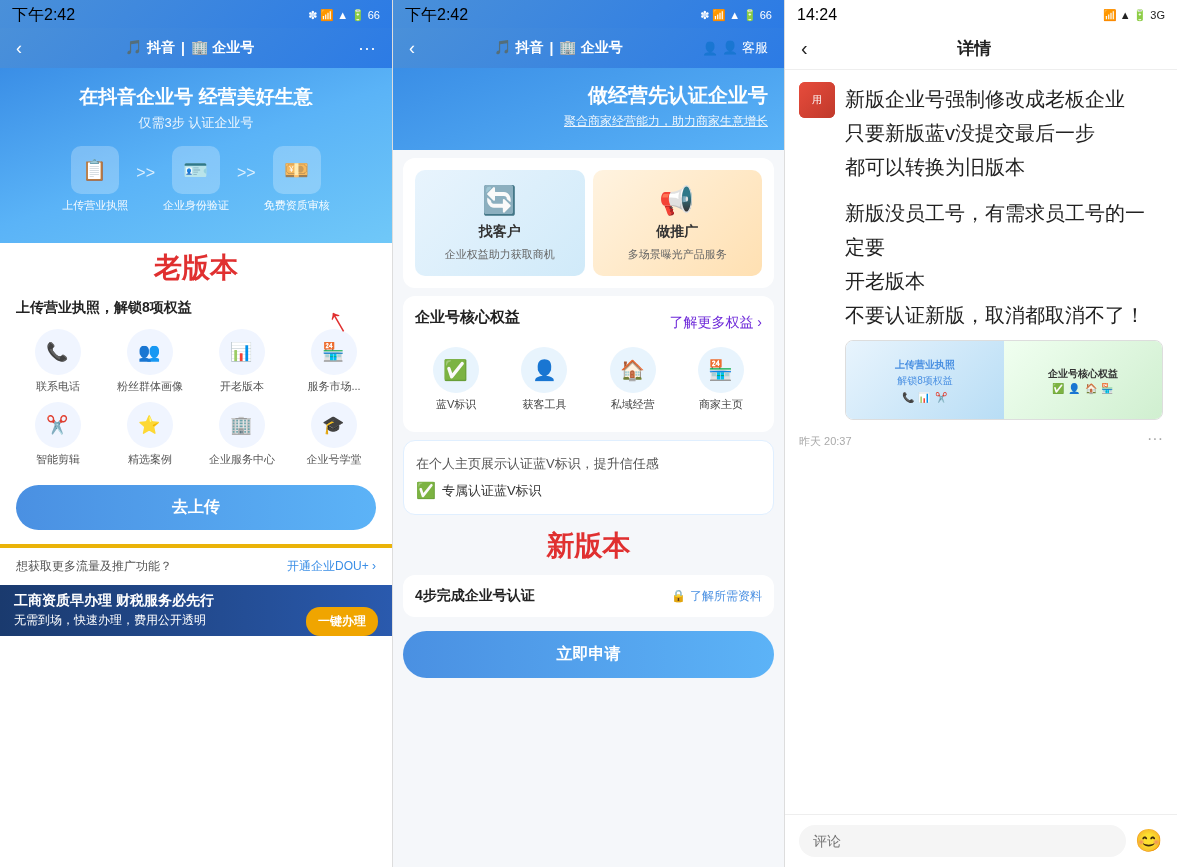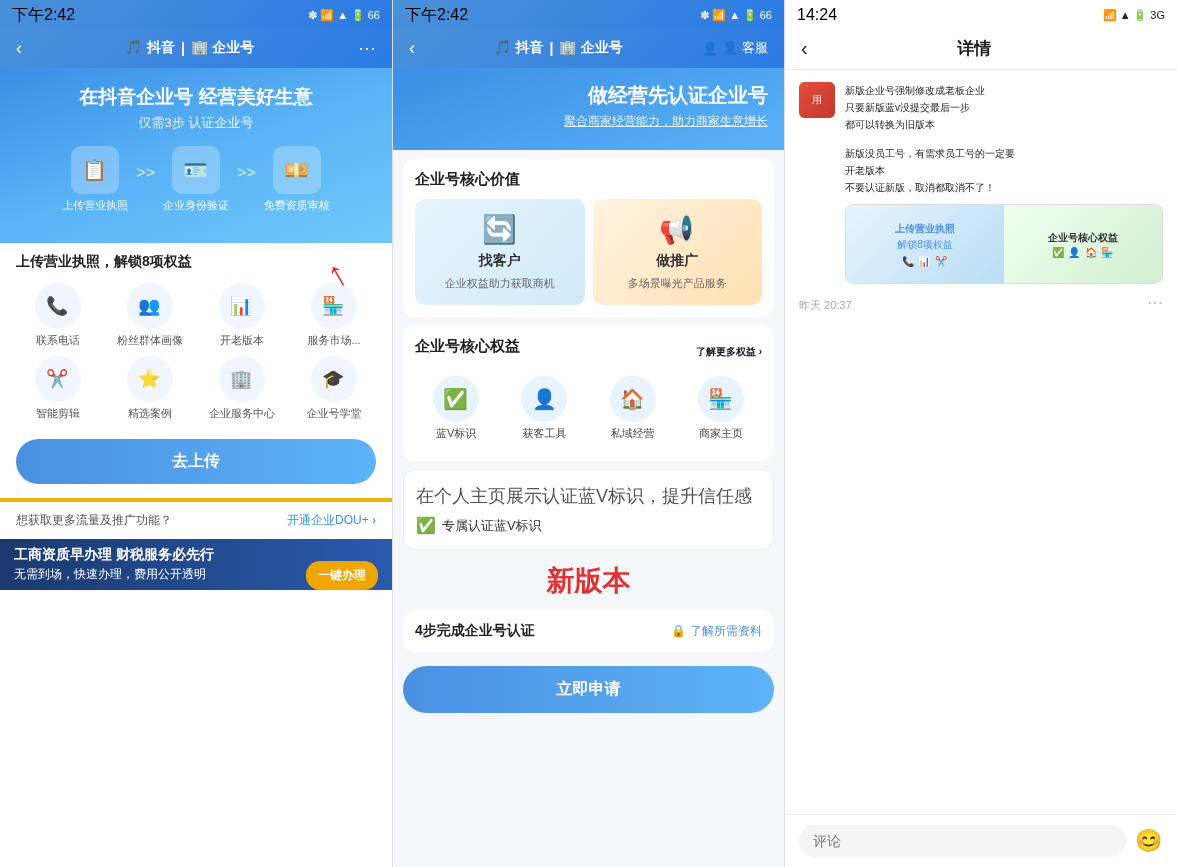--- a/index.html
+++ b/index.html
@@ -257,21 +257,21 @@
     .cv-icon { font-size: 28px; }
     .cv-label { font-size: 14px; font-weight: 700; color: #333; }
     .cv-desc { font-size: 11px; color: #666; }
 
     .rights-header {
       display: flex;
       justify-content: space-between;
       align-items: center;
       margin-bottom: 10px;
     }
-    .rights-link { color: #0f172a; font-size: 10px; font-weight: bold; }
+    .rights-link { color: #6d28d9; font-size: 14px; }
 
     .rights-icons-row {
       display: grid;
       grid-template-columns: repeat(4, 1fr);
       gap: 6px;
       margin-bottom: 8px;
     }
     .ri-item {
       display: flex;
       flex-direction: column;
@@ -290,21 +290,21 @@
     }
     .ri-label { font-size: 11px; color: #444; }
 
     .blue-v-section {
       background: #fff;
       border-radius: 12px;
       padding: 14px 12px;
       margin: 8px 0;
       border: 1px solid #e0efff;
     }
-    .bv-title { font-size: 18px; color: #555; margin-bottom: 8px; }
+    .bv-title { font-size: 13px; color: #555; margin-bottom: 8px; }
     .bv-badge {
       display: flex;
       align-items: center;
       gap: 6px;
       font-size: 13px;
       color: #333;
     }
     .bv-check { color: #4a90e2; font-size: 16px; }
 
     .steps-complete {
@@ -389,21 +389,21 @@
       flex-shrink: 0;
       display: flex;
       align-items: center;
       justify-content: center;
       color: #fff;
       font-size: 11px;
     }
 
     .msg-body { flex: 1; }
     .msg-text {
-      font-size: 10px;
+      font-size: 20px;
       color: #222;
       line-height: 1.7;
     }
 
     .msg-image {
       border: 1px solid #ddd;
       border-radius: 8px;
       overflow: hidden;
       margin-top: 8px;
       display: flex;
@@ -502,20 +502,21 @@
         <span class="step-label">企业身份验证</span>
       </div>
       <span class="step-arrow">&gt;&gt;</span>
       <div class="step-item">
         <div class="step-icon">💴</div>
         <span class="step-label">免费资质审核</span>
       </div>
     </div>
   </div>
 
+  <div class="old-label" style="color:#e03030; font-size:28px; font-weight:900; text-align:center; padding:6px 0 2px; background:#fff;">老版本</div>
 
   <div class="upload-section">
     <div class="upload-title">上传营业执照，解锁8项权益</div>
 
     
     <div style="position:relative;">
       <div class="feature-grid">
         <div class="feature-item">
           <div class="feature-icon">📞</div>
           <span class="feature-label">联系电话</span>
@@ -604,21 +605,20 @@
 
   <div class="hero2">
     <div class="main-title">做经营先认证企业号</div>
     <div class="sub-title">聚合商家经营能力，助力商家生意增长</div>
   </div>
 
   <div class="content2">
 
     
     <div class="card2">
-      <div class="card-title2">企业号核心价值</div>
       <div class="core-value-grid">
         <div class="cv-item blue-grad">
           <div class="cv-icon">🔄</div>
           <div class="cv-label">找客户</div>
           <div class="cv-desc">企业权益助力获取商机</div>
         </div>
         <div class="cv-item orange-grad">
           <div class="cv-icon">📢</div>
           <div class="cv-label">做推广</div>
           <div class="cv-desc">多场景曝光产品服务</div>

